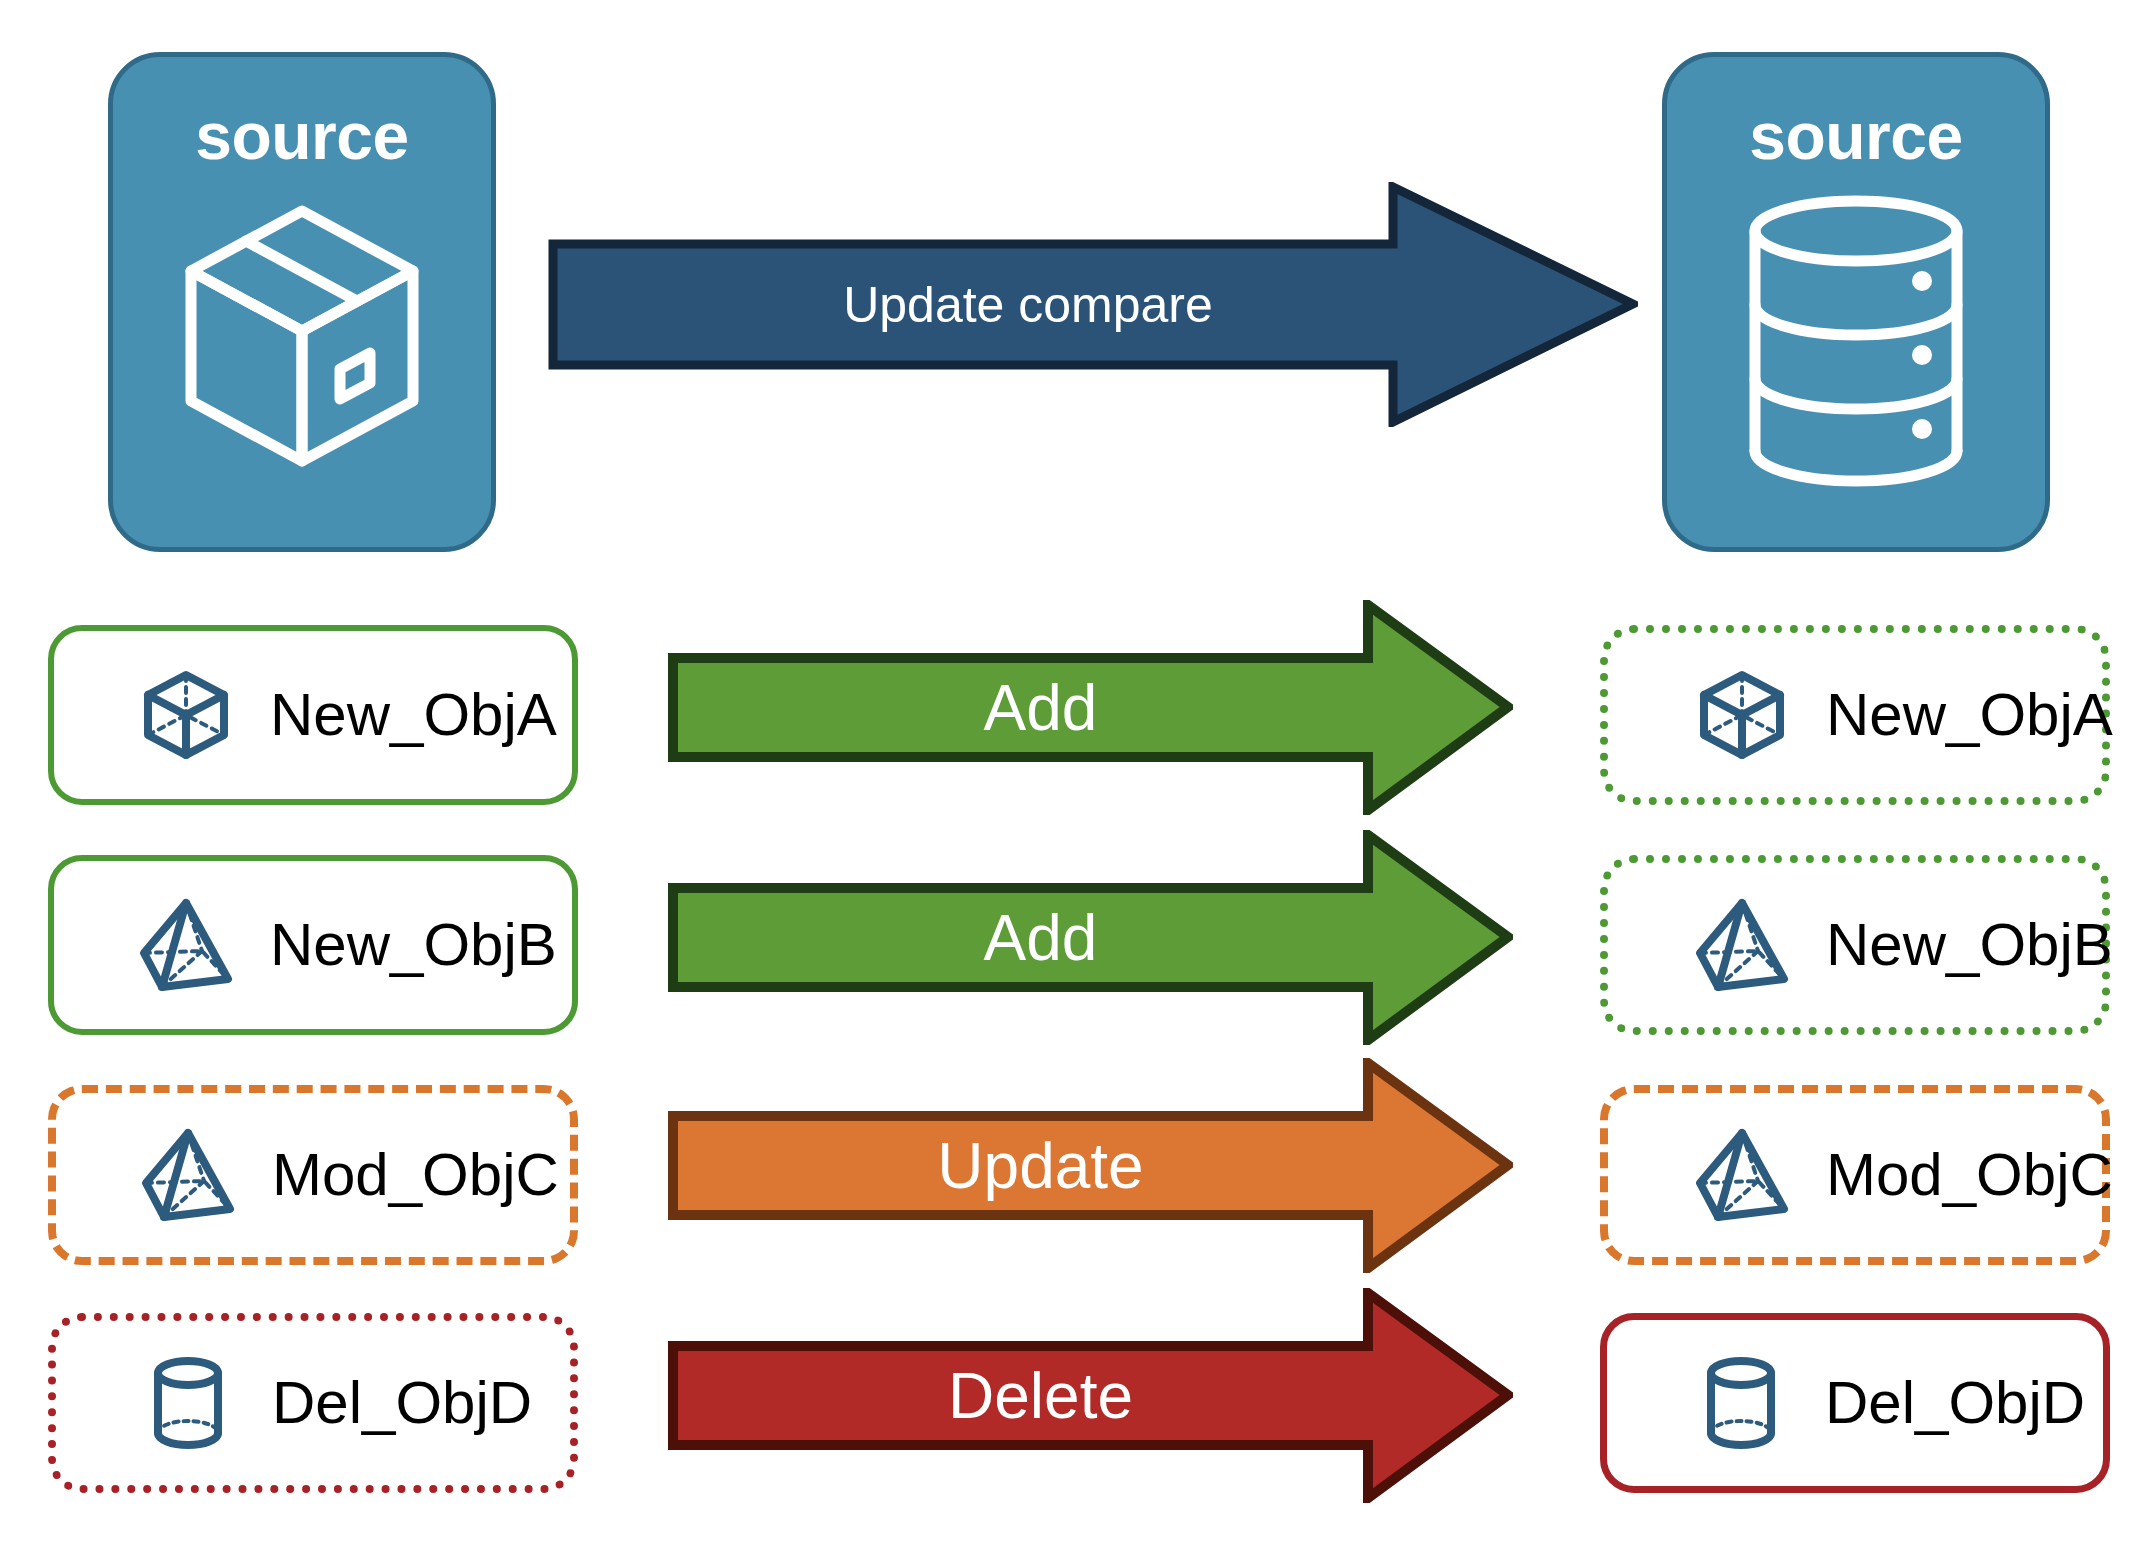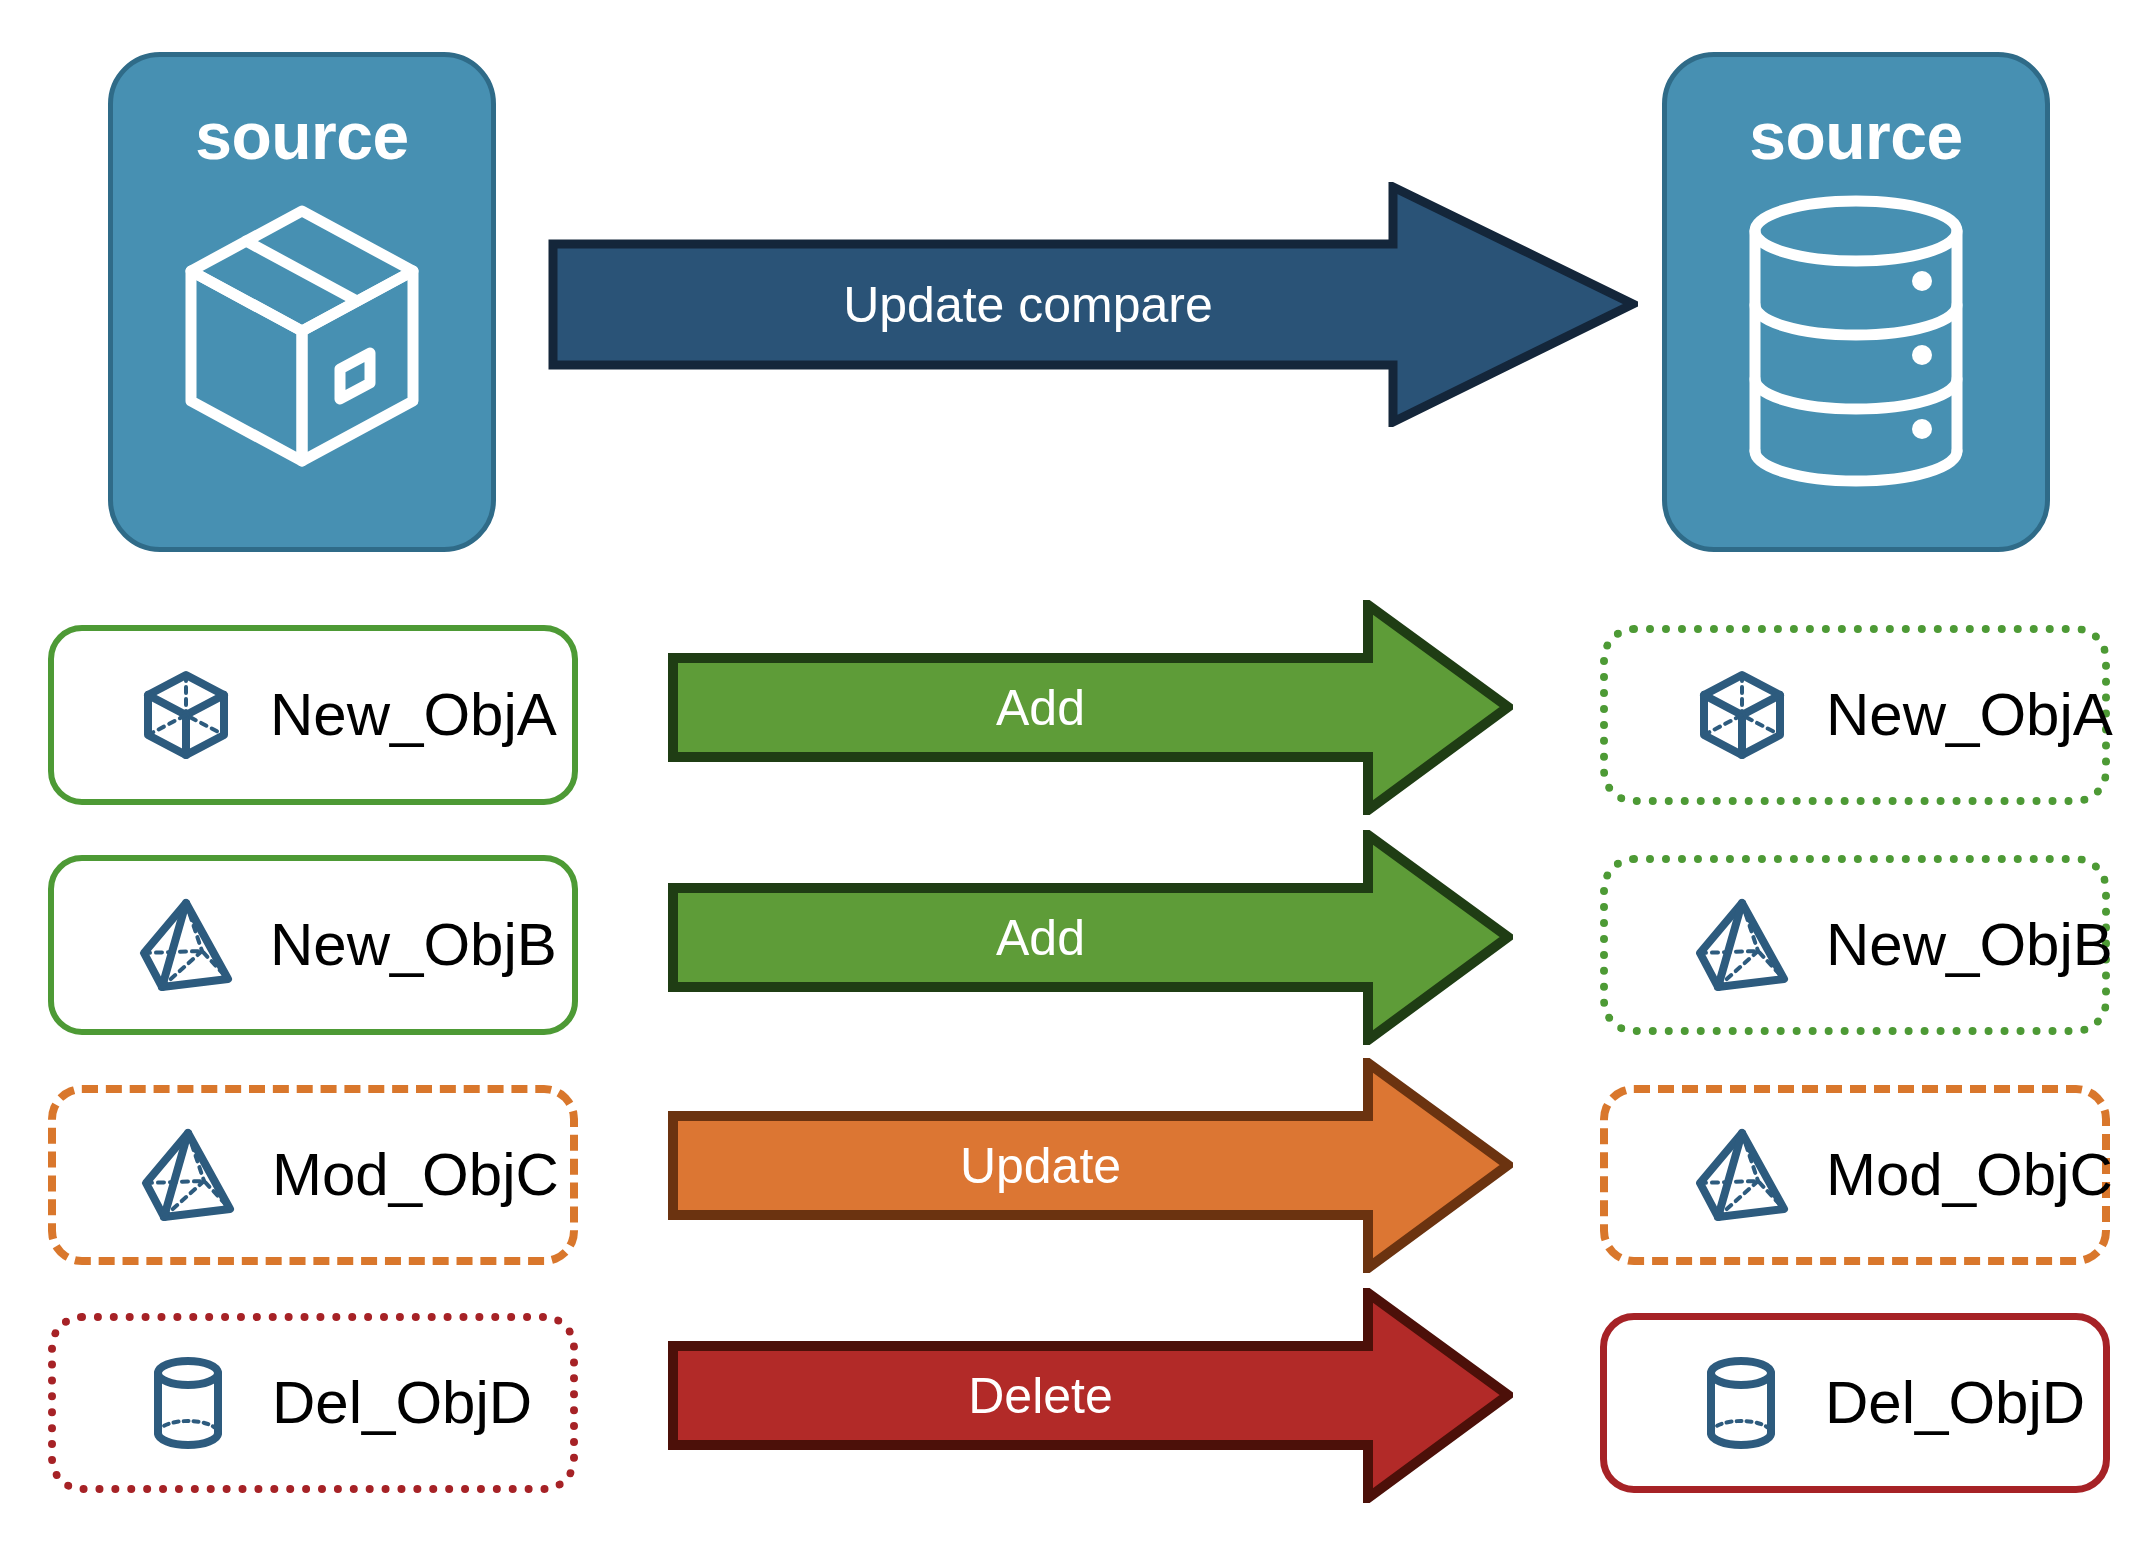--- a/index.html
+++ b/index.html
@@ -78,21 +78,21 @@
   .bd-dashed-orange{ border: 8px dashed #D9772C; }
   .bd-dotted-red   { border: 8px dotted #A62226; }
   .bd-solid-red    { border: 7px solid #A62226; }
 
   
   .action-arrow { position: absolute; left: 668px; width: 845px; height: 215px; }
   .action-arrow .label {
     position: absolute;
     left: 0; top: 0; width: 745px; height: 215px;
     display: flex; align-items: center; justify-content: center;
-    color: #ffffff; font-size: 50px; pointer-events: none;
+    color: #ffffff; font-size: 64px; pointer-events: none;
   }
   #arrow-row-1 { top: 600px; }
   #arrow-row-2 { top: 830px; }
   #arrow-row-3 { top: 1058px; }
   #arrow-row-4 { top: 1288px; }
 
   
   #row1-left,  #row1-right { top: 625px; }
   #row2-left,  #row2-right { top: 855px; }
   #row3-left,  #row3-right { top: 1085px; }

